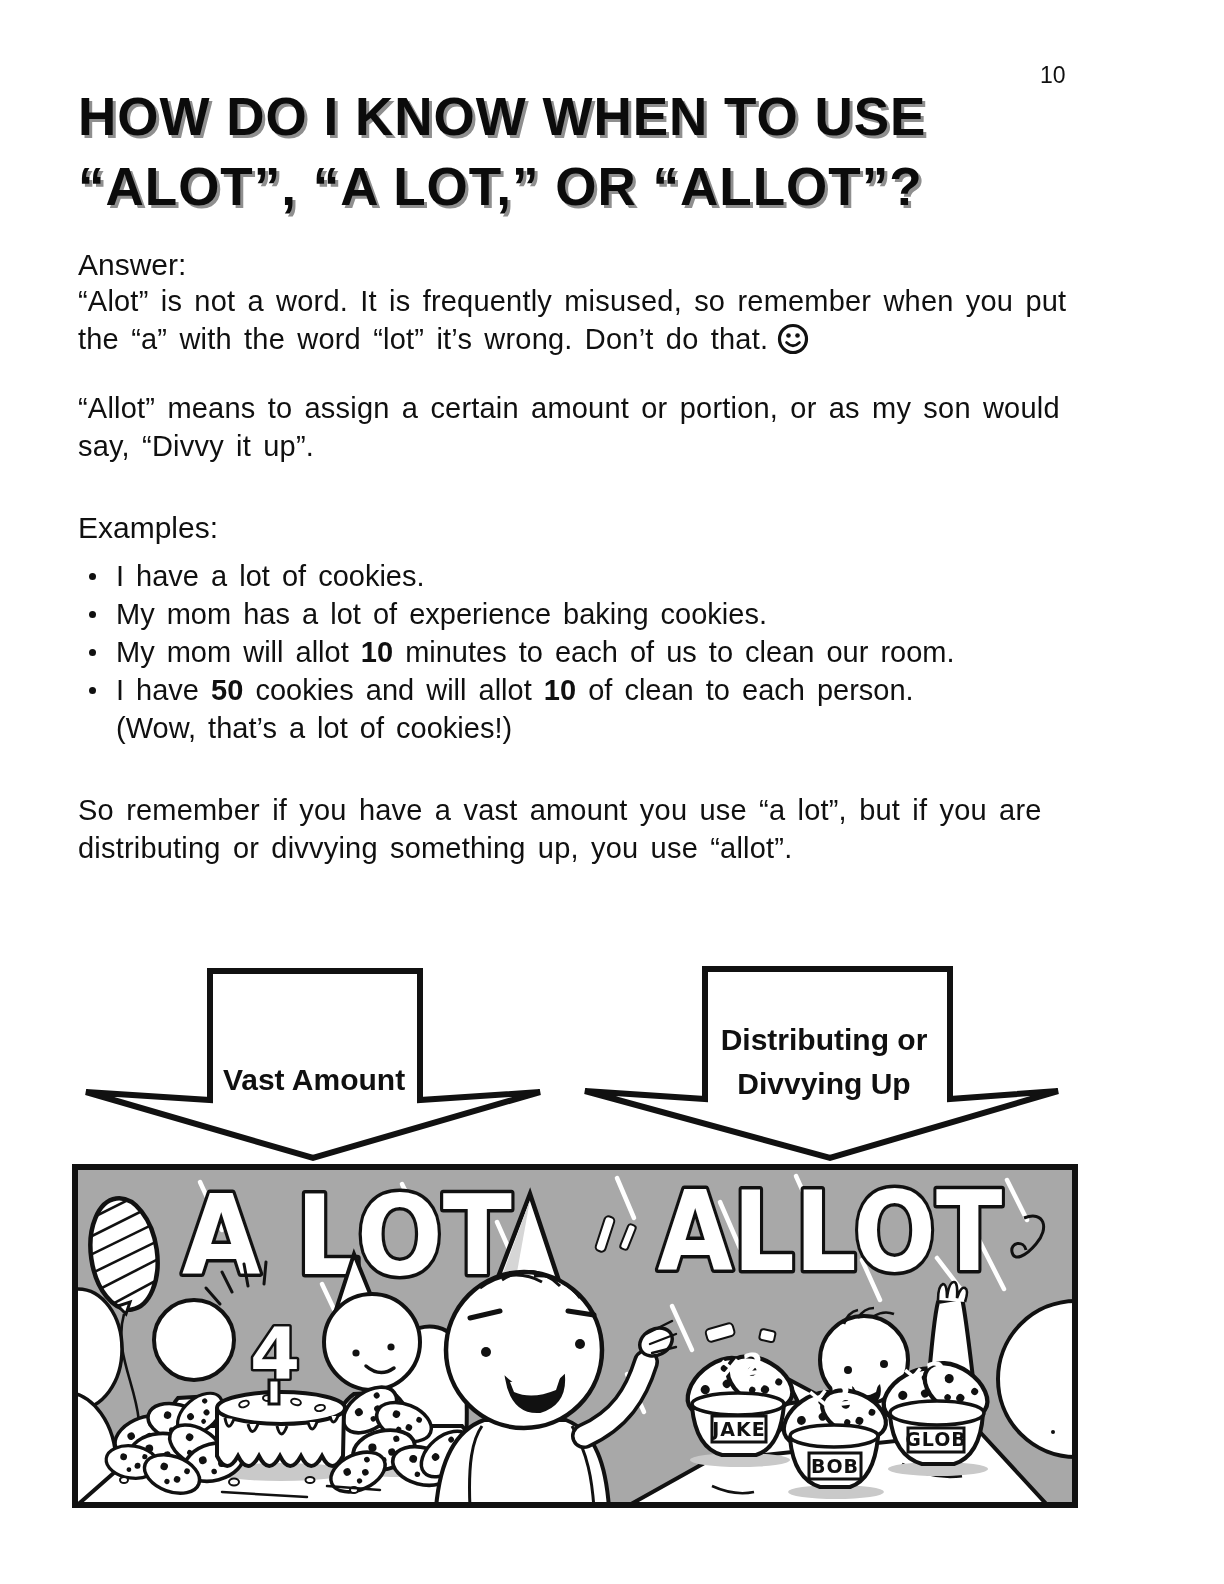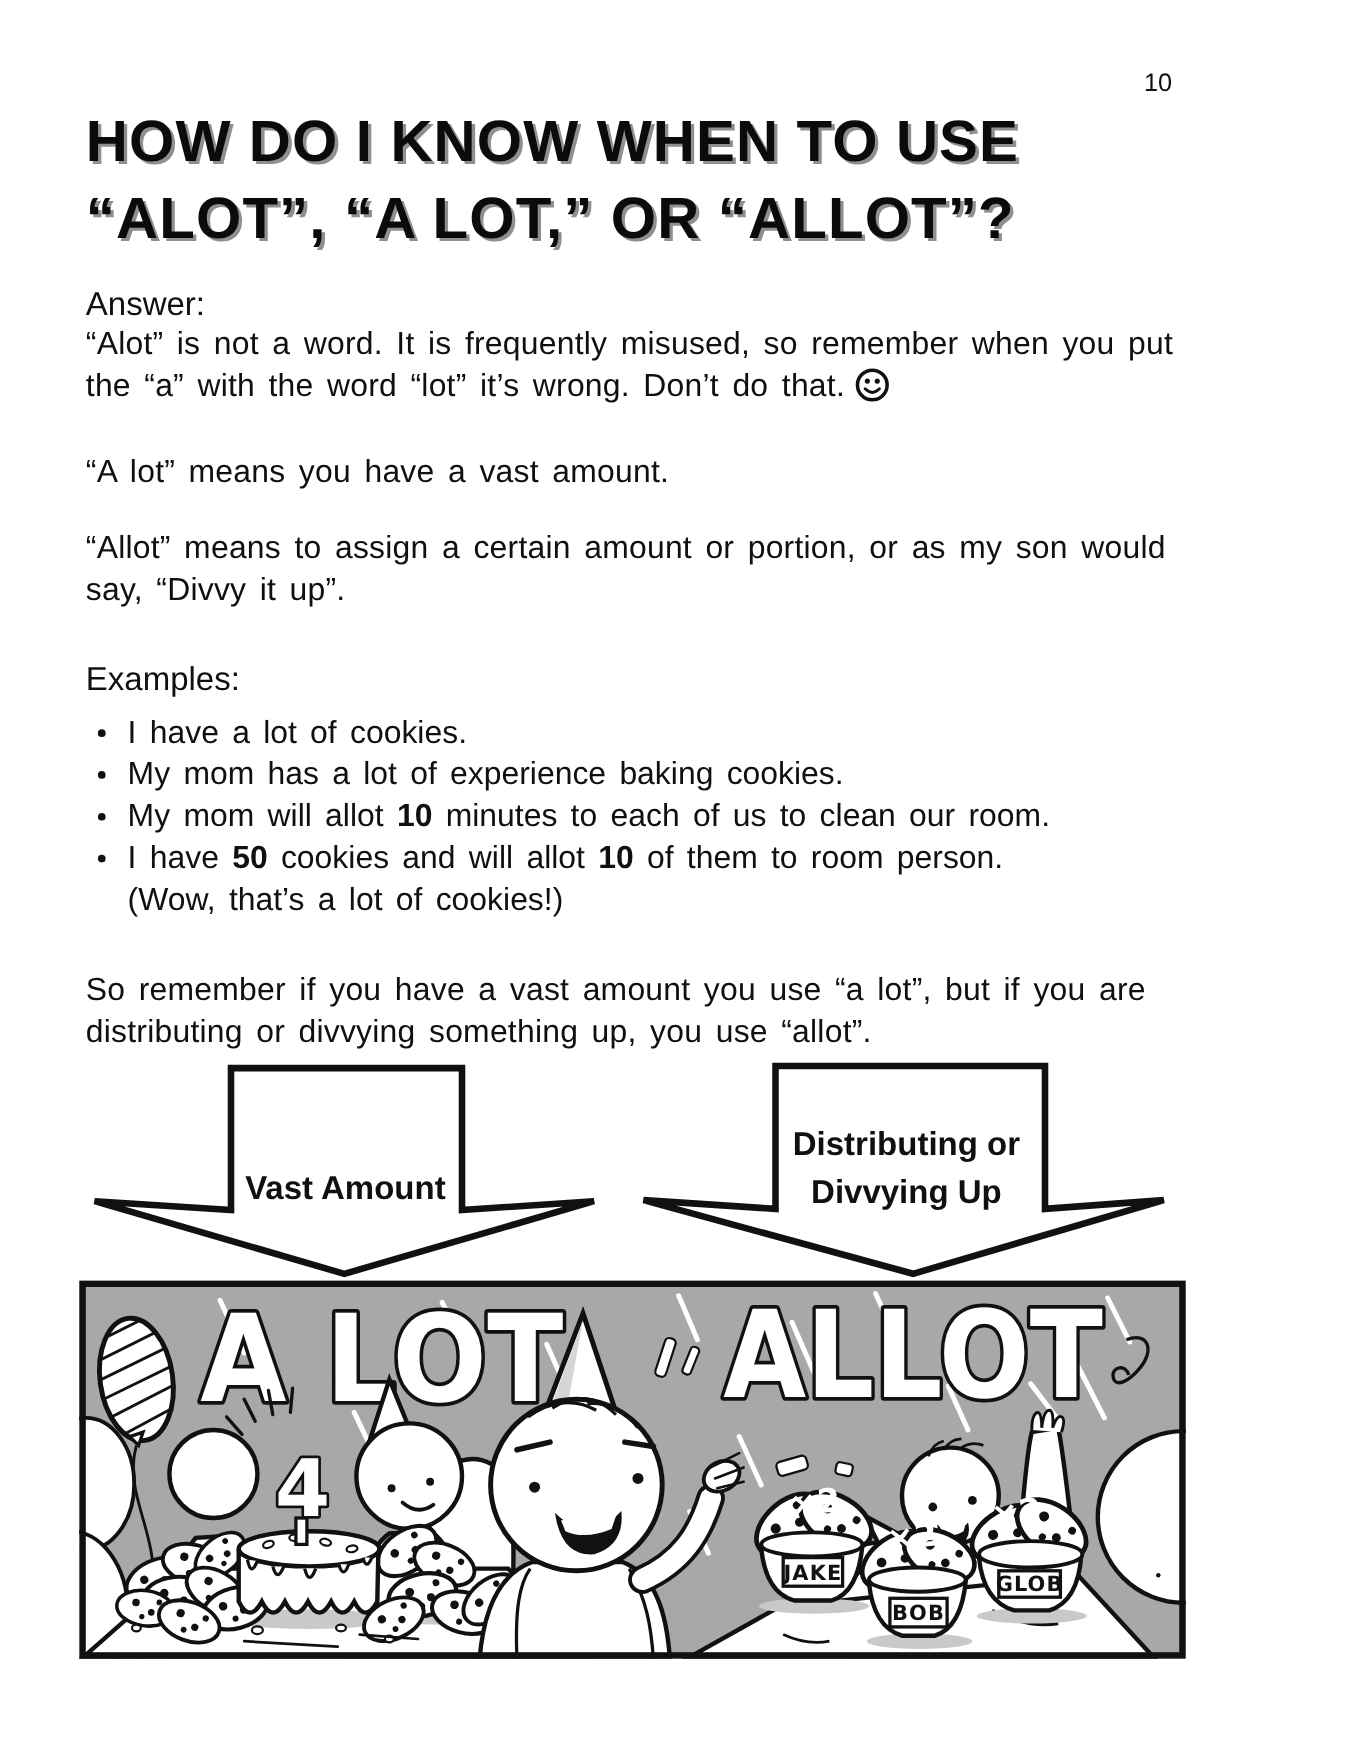--- a/index.html
+++ b/index.html
@@ -1,21 +1,21 @@
 <!DOCTYPE html>
 <html><head>
 <meta charset="utf-8">
 <style>
   html,body{margin:0;padding:0;}
   body{
     width:1224px;height:1584px;position:relative;background:#ffffff;
     font-family:"Liberation Sans",sans-serif;color:#101010;overflow:hidden;
   }
   .page-number{position:absolute;top:62px;left:1040px;font-size:23px;color:#101010;}
-  .content{position:absolute;left:78px;top:12px;width:992px;}
+  .content{position:absolute;left:78px;top:0;width:992px;}
   h1.title{
     margin:82px 0 0 0;font-size:53px;line-height:70px;font-weight:bold;
     letter-spacing:1px;color:#0b0b0b;
     text-shadow:3px 3px 0 #8f8f8f;
   }
   .answer-label, .examples-label{font-size:30px;margin-top:26px;}
   .examples-label{margin-top:46px;}
   p.bodytext{font-size:29px;line-height:38px;margin:0;word-spacing:4px;letter-spacing:.2px;}
   p.p1{}
   p.p2{margin-top:40px;}
@@ -54,32 +54,31 @@
 
   <div class="answer-label bodytext" style="font-size:30px">Answer:</div>
 
   <p class="bodytext p1"><span>“Alot” is not a word. It is frequently misused, so remember when you put the “a” with the word “lot” it’s wrong. Don’t do that.</span><svg class="smiley" width="34" height="34" viewBox="0 0 34 34">
         <circle cx="17" cy="17" r="13.5" fill="none" stroke="#111" stroke-width="3.2"></circle>
         <circle cx="12.5" cy="13.5" r="2.3" fill="#111"></circle>
         <circle cx="21.5" cy="13.5" r="2.3" fill="#111"></circle>
         <path d="M10.5,20.5 Q17,27 23.5,20.5" fill="none" stroke="#111" stroke-width="2.6" stroke-linecap="round"></path>
       </svg></p>
 
-  <p class="bodytext p2">“A lot” means you have a vast amount.</p>
 
   <p class="bodytext p3">“Allot” means to assign a certain amount or portion, or as my son would say, “Divvy it up”.</p>
 
   <div class="examples-label bodytext" style="font-size:30px">Examples:</div>
 
   <ul class="examples">
     <li>I have a lot of cookies.</li>
     <li>My mom has a lot of experience baking cookies.</li>
     <li><span>My mom will allot </span><span class="b">10</span><span> minutes to each of us to clean our room.</span></li>
     <li>
-      <span>I have </span><span class="b">50</span><span> cookies and will allot </span><span class="b">10</span><span> of them to room person.</span>
+      <span>I have </span><span class="b">50</span><span> cookies and will allot </span><span class="b">10</span><span> of clean to each person.</span>
       <div>(Wow, that’s a lot of cookies!)</div>
     </li>
   </ul>
 
   <p class="bodytext summary">So remember if you have a vast amount you use “a lot”, but if you are distributing or divvying something up, you use “allot”.</p>
 </div>
 
 <svg class="arrows-layer" width="1224" height="198" viewBox="0 0 1224 198">
   <g>
     <path d="M210,5 L420,5 L420,134 L540,126 L313,192 L86,126 L210,134 Z" fill="#ffffff" stroke="#111111" stroke-width="6" stroke-linejoin="miter"></path>

